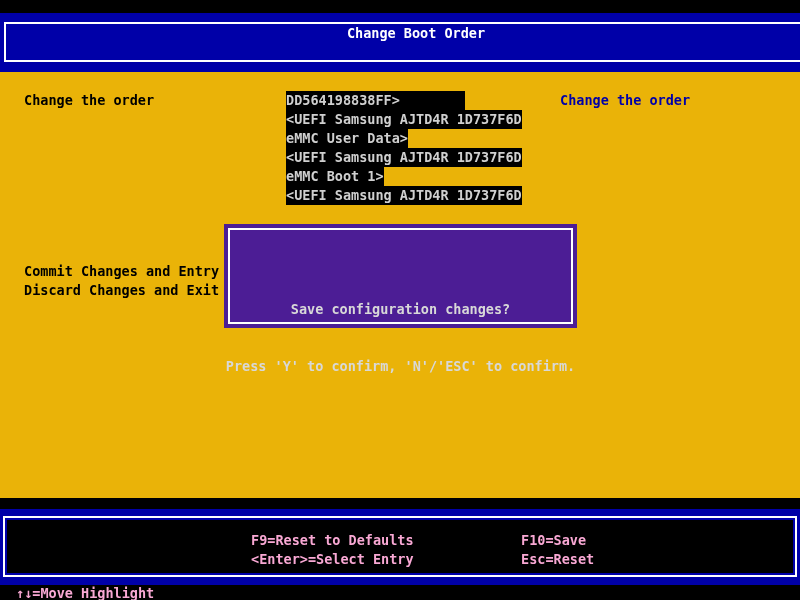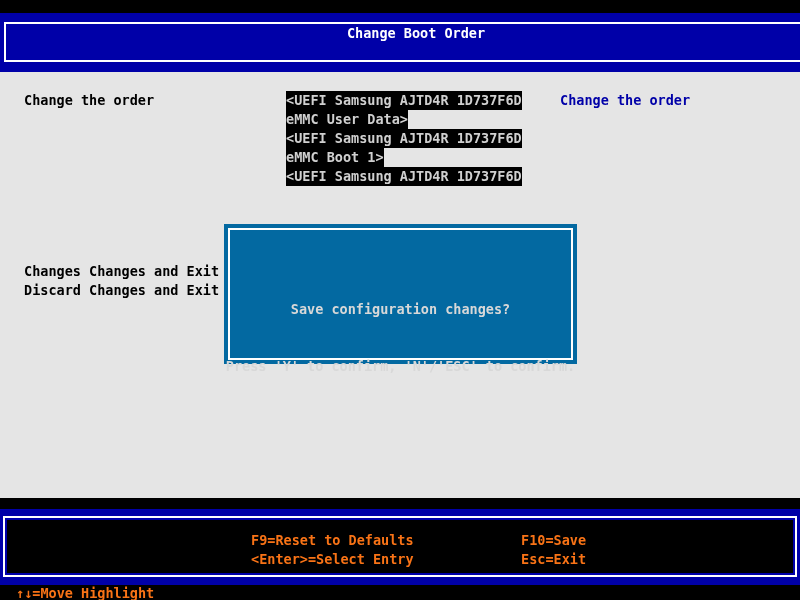--- a/index.html
+++ b/index.html
@@ -7,39 +7,39 @@
     position:relative;width:800px;height:600px;background:#000;overflow:hidden;
     font-family:"DejaVu Sans Mono","Liberation Mono",monospace;
     font-weight:bold;font-size:13.5px;line-height:19px;
     -webkit-font-smoothing:none;
   }
   
   .titlebar{position:absolute;left:0;top:13px;width:800px;height:59px;background:#0000a8;}
   .titlebox{position:absolute;left:4px;top:9px;width:788px;height:36px;border:2px solid #fff;
             display:flex;align-items:flex-start;justify-content:center;color:#fff;white-space:pre;padding-left:16px;}
   
-  .main{position:absolute;left:0;top:72px;width:800px;height:426px;background:#e5e5e5;}
+  .main{position:absolute;left:0;top:72px;width:800px;height:426px;background:#eab308;}
   .lbl{position:absolute;color:#000;white-space:pre;}
   .lbl-change{left:24px;top:19px;}
   .lbl-commit{left:24px;top:190px;}
   .lbl-discard{left:24px;top:209px;}
   .help-right{position:absolute;left:560px;top:19px;color:#0000a8;white-space:pre;}
   
   .bootlist{position:absolute;left:286px;top:19px;}
   .bootline{height:19px;}
   .bootline span{display:inline-block;height:19px;background:#000;color:#d0d0d0;white-space:pre;}
   
-  .dialog{position:absolute;left:224px;top:224px;width:353px;height:140px;background:#0369a1;}
+  .dialog{position:absolute;left:224px;top:224px;width:353px;height:104px;background:#4c1d95;}
   .dialog-border{position:absolute;left:4px;top:4px;right:4px;bottom:4px;border:2px solid #fff;}
   .dialog-text{position:absolute;left:0;top:38px;width:100%;text-align:center;color:#d8d8d8;white-space:pre;}
   
   .helpbar{position:absolute;left:0;top:509px;width:800px;height:76px;background:#0000a8;}
   .helpbox{position:absolute;left:3px;top:7px;width:790px;height:57px;border:2px solid #fff;}
   .helpfill{position:absolute;left:2px;top:2px;right:2px;bottom:2px;background:#000;}
-  .hcell{position:absolute;color:#f97316;white-space:pre;z-index:2;}
+  .hcell{position:absolute;color:#f9a8d4;white-space:pre;z-index:2;}
   .hc-move{left:16px;top:41px;margin-top:34px;}
   .hc-reset{left:251px;top:22px;}
   .hc-enter{left:251px;top:41px;}
   .hc-save{left:521px;top:22px;}
   .hc-exit{left:521px;top:41px;}
 </style>
 </head>
 <body>
 
 <div class="screen">
@@ -47,45 +47,46 @@
   <div class="titlebar">
     <div class="titlebox">
       <span>Change Boot Order</span>
     </div>
   </div>
 
   <div class="main">
     <div class="lbl lbl-change">Change the order</div>
 
     <div class="bootlist">
+      <div class="bootline"><span>DD564198838FF&gt;        </span></div>
       <div class="bootline"><span>&lt;UEFI Samsung AJTD4R 1D737F6D</span></div>
       <div class="bootline"><span>eMMC User Data&gt;</span></div>
       <div class="bootline"><span>&lt;UEFI Samsung AJTD4R 1D737F6D</span></div>
       <div class="bootline"><span>eMMC Boot 1&gt;</span></div>
       <div class="bootline"><span>&lt;UEFI Samsung AJTD4R 1D737F6D</span></div>
     </div>
 
     <div class="help-right">Change the order</div>
 
-    <div class="lbl lbl-commit">Changes Changes and Exit</div>
+    <div class="lbl lbl-commit">Commit Changes and Entry</div>
     <div class="lbl lbl-discard">Discard Changes and Exit</div>
   </div>
 
   <div class="dialog">
     <div class="dialog-border"></div>
     <div class="dialog-text">
       <div>Save configuration changes?</div>
       <div>Press 'Y' to confirm, 'N'/'ESC' to confirm.</div>
     </div>
   </div>
 
   <div class="helpbar">
     <div class="helpbox">
       <div class="helpfill"></div>
     </div>
     <div class="hcell hc-move">↑↓=Move Highlight</div>
     <div class="hcell hc-reset">F9=Reset to Defaults</div>
     <div class="hcell hc-enter">&lt;Enter&gt;=Select Entry</div>
     <div class="hcell hc-save">F10=Save</div>
-    <div class="hcell hc-exit">Esc=Exit</div>
+    <div class="hcell hc-exit">Esc=Reset</div>
   </div>
 
 </div>
 
 </body></html>

